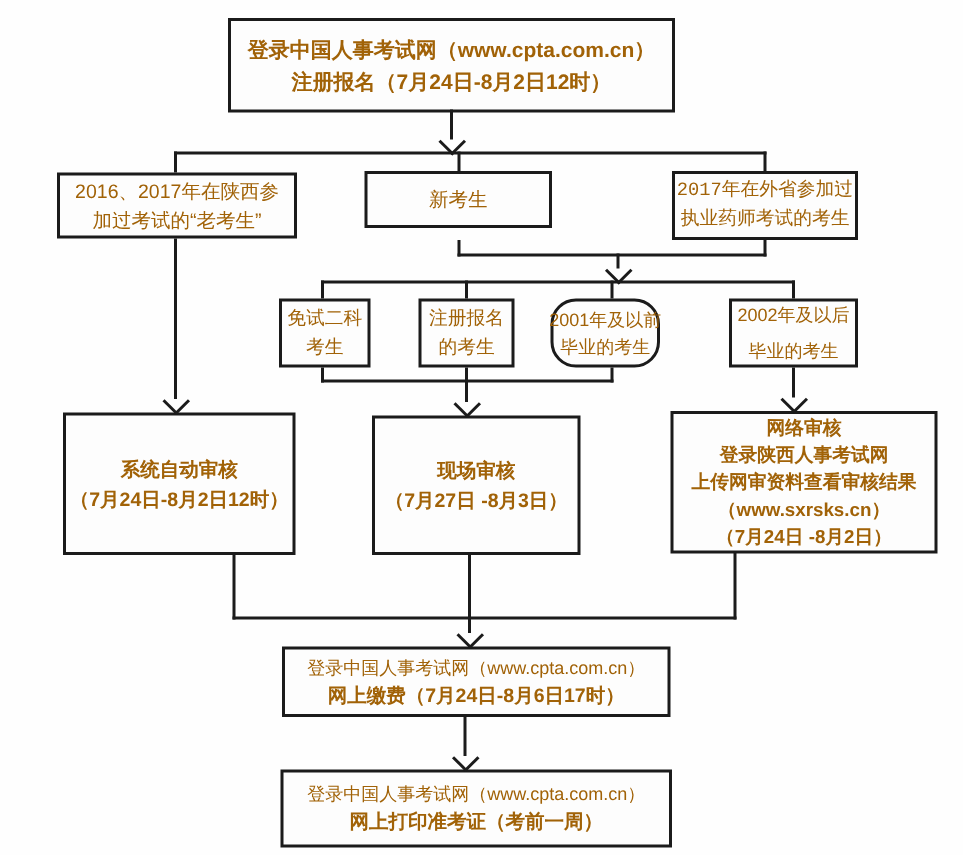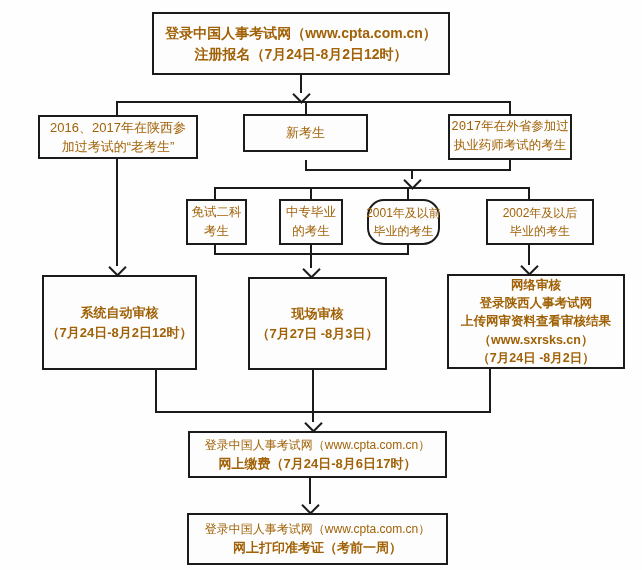--- a/index.html
+++ b/index.html
@@ -25,21 +25,21 @@
     transform:rotate(45deg);background:transparent;
   }
   
   #n-register{left:152px;top:12px;width:298px;height:63px;font-size:14px;}
   #n-old{left:38px;top:115px;width:160px;height:44px;font-size:13px;}
   #n-new{left:243px;top:114px;width:125px;height:38px;font-size:13px;}
   #n-outprov{left:448px;top:114px;width:124px;height:46px;font-size:12.5px;font-family:Liberation Mono, monospace;}
   #n-exempt{left:186px;top:199px;width:61px;height:46px;font-size:12.5px;}
   #n-secondary{left:279px;top:199px;width:64px;height:46px;font-size:12.5px;}
   #n-before2001{left:367px;top:199px;width:73px;height:46px;font-size:12px;border-radius:17px;}
-  #n-after2002{left:486px;top:199px;width:108px;height:46px;font-size:12px;}
+  #n-after2002{left:486px;top:199px;width:86px;height:46px;font-size:12px;justify-content:space-between;}
   #n-auto{left:42px;top:275px;width:155px;height:95px;font-size:13px;}
   #n-onsite{left:248px;top:277px;width:139px;height:93px;font-size:13px;}
   #n-online{left:447px;top:274px;width:178px;height:95px;font-size:12.5px;line-height:1.45;}
   #n-pay{left:188px;top:431px;width:259px;height:47px;font-size:12px;}
   #n-print{left:187px;top:513px;width:261px;height:52px;font-size:12px;}
   #n-pay .bold,#n-print .bold{font-size:13px;}
 </style>
 </head>
 <body>
 
@@ -60,21 +60,21 @@
   <div class="node norm" id="n-outprov">
     <span class="ln">2017年在外省参加过</span>
     <span class="ln">执业药师考试的考生</span>
   </div>
 
   <div class="node norm" id="n-exempt">
     <span class="ln">免试二科</span>
     <span class="ln">考生</span>
   </div>
   <div class="node norm" id="n-secondary">
-    <span class="ln">中专毕业</span>
+    <span class="ln">注册报名</span>
     <span class="ln">的考生</span>
   </div>
   <div class="node norm" id="n-before2001">
     <span class="ln">2001年及以前</span>
     <span class="ln">毕业的考生</span>
   </div>
   <div class="node norm" id="n-after2002">
     <span class="ln">2002年及以后</span>
     <span class="ln">毕业的考生</span>
   </div>

